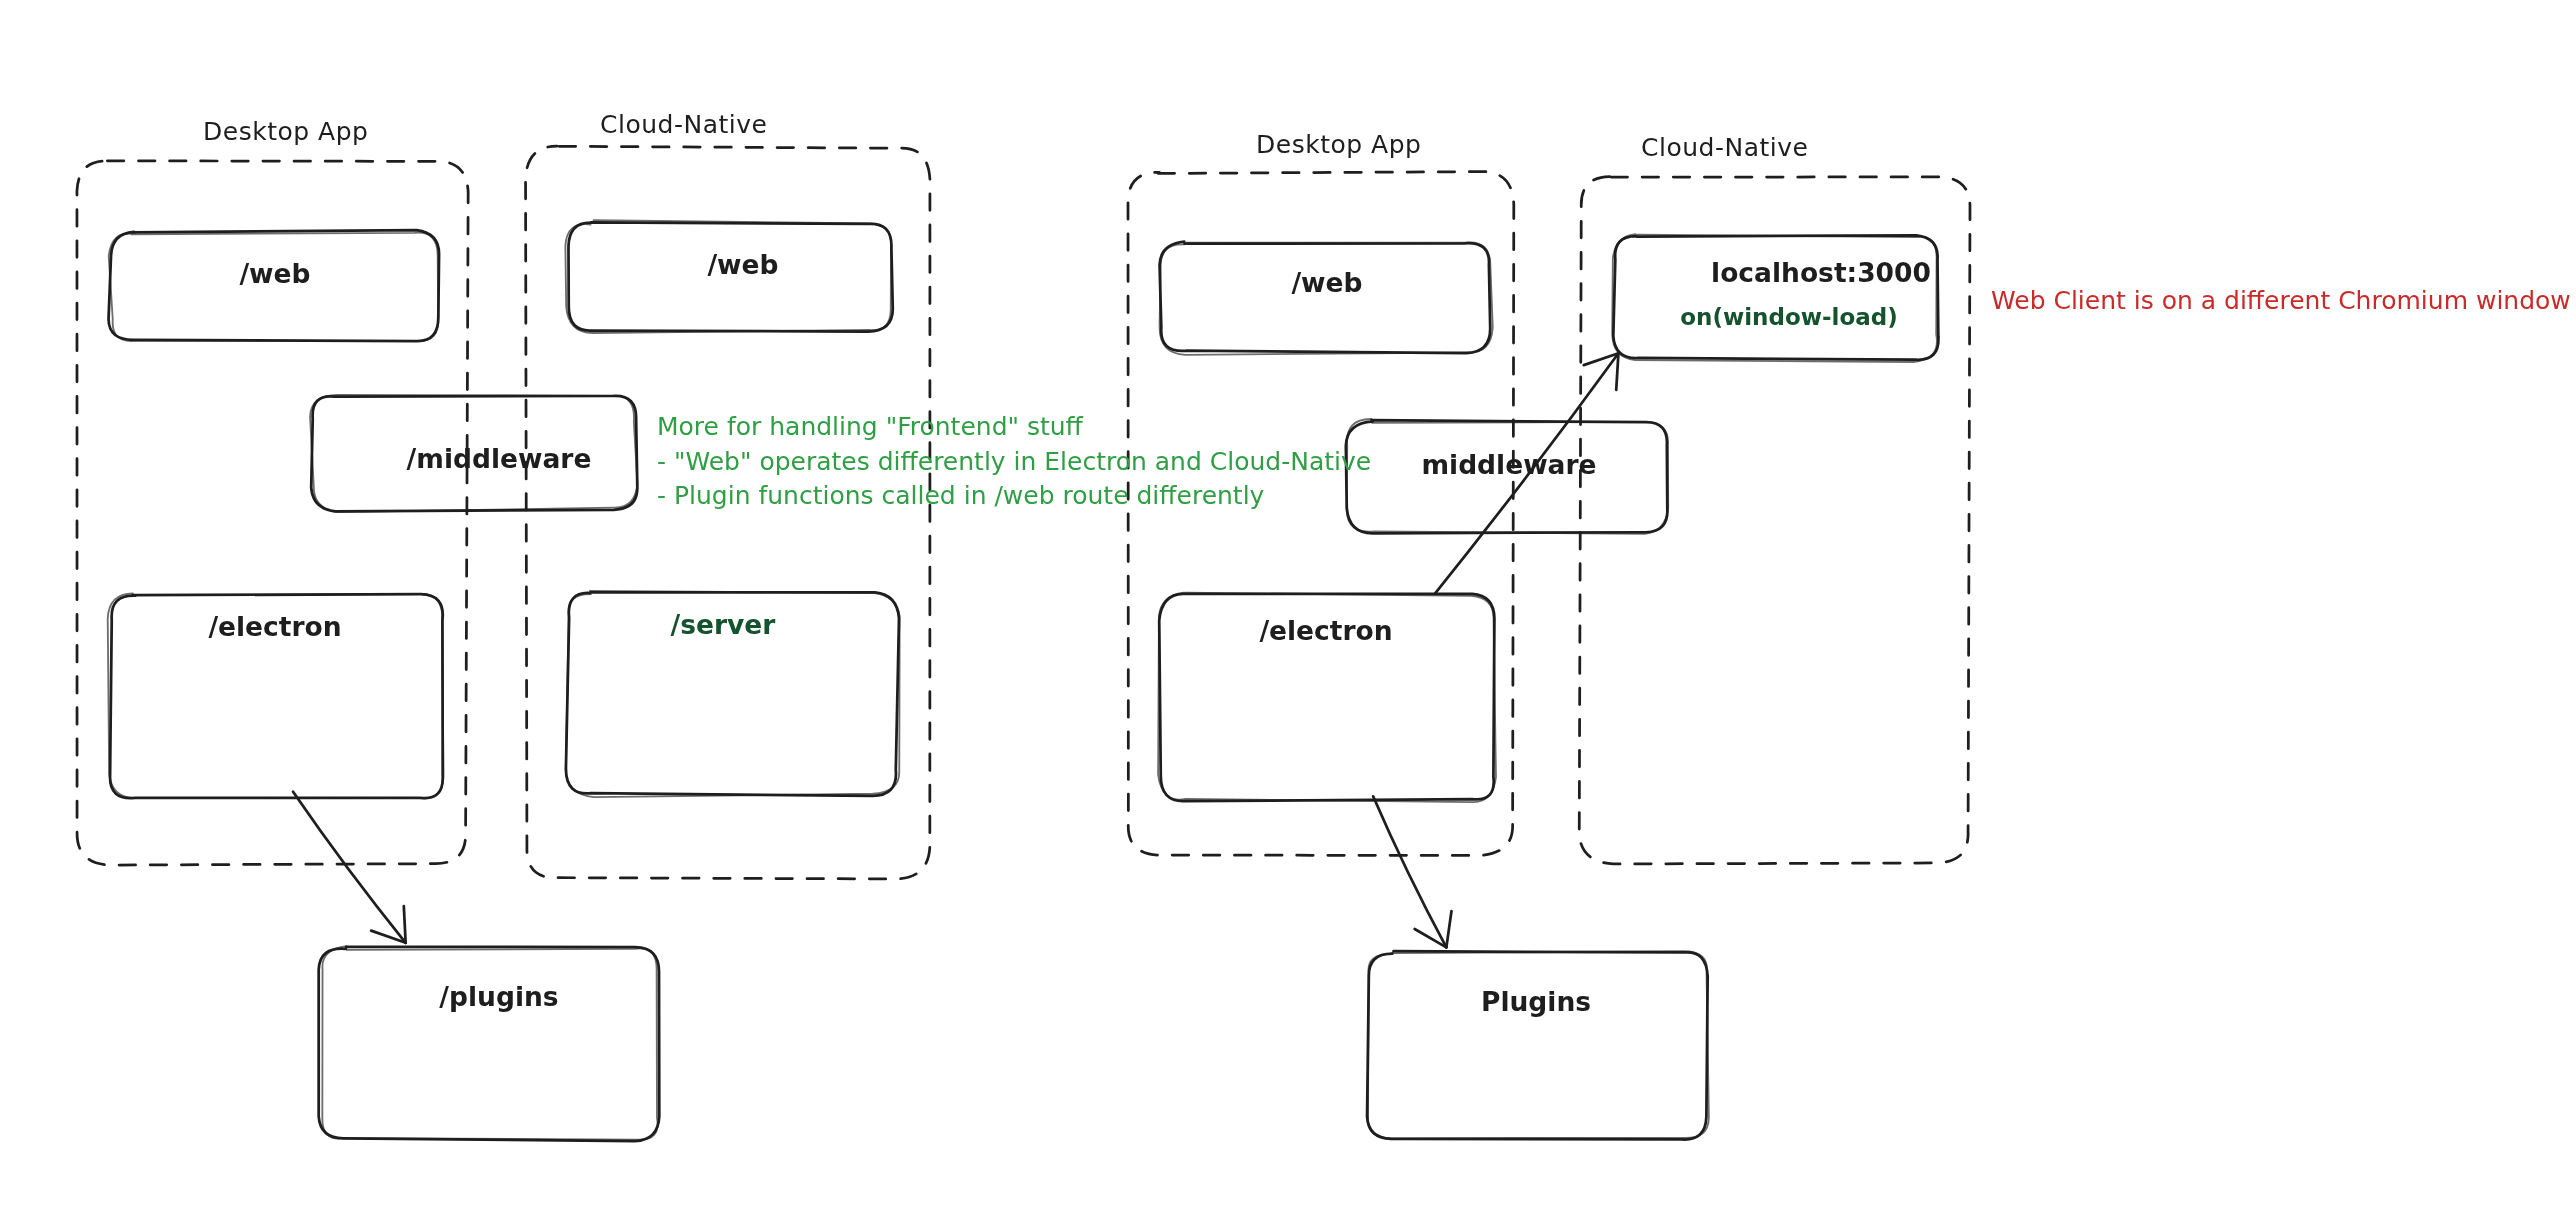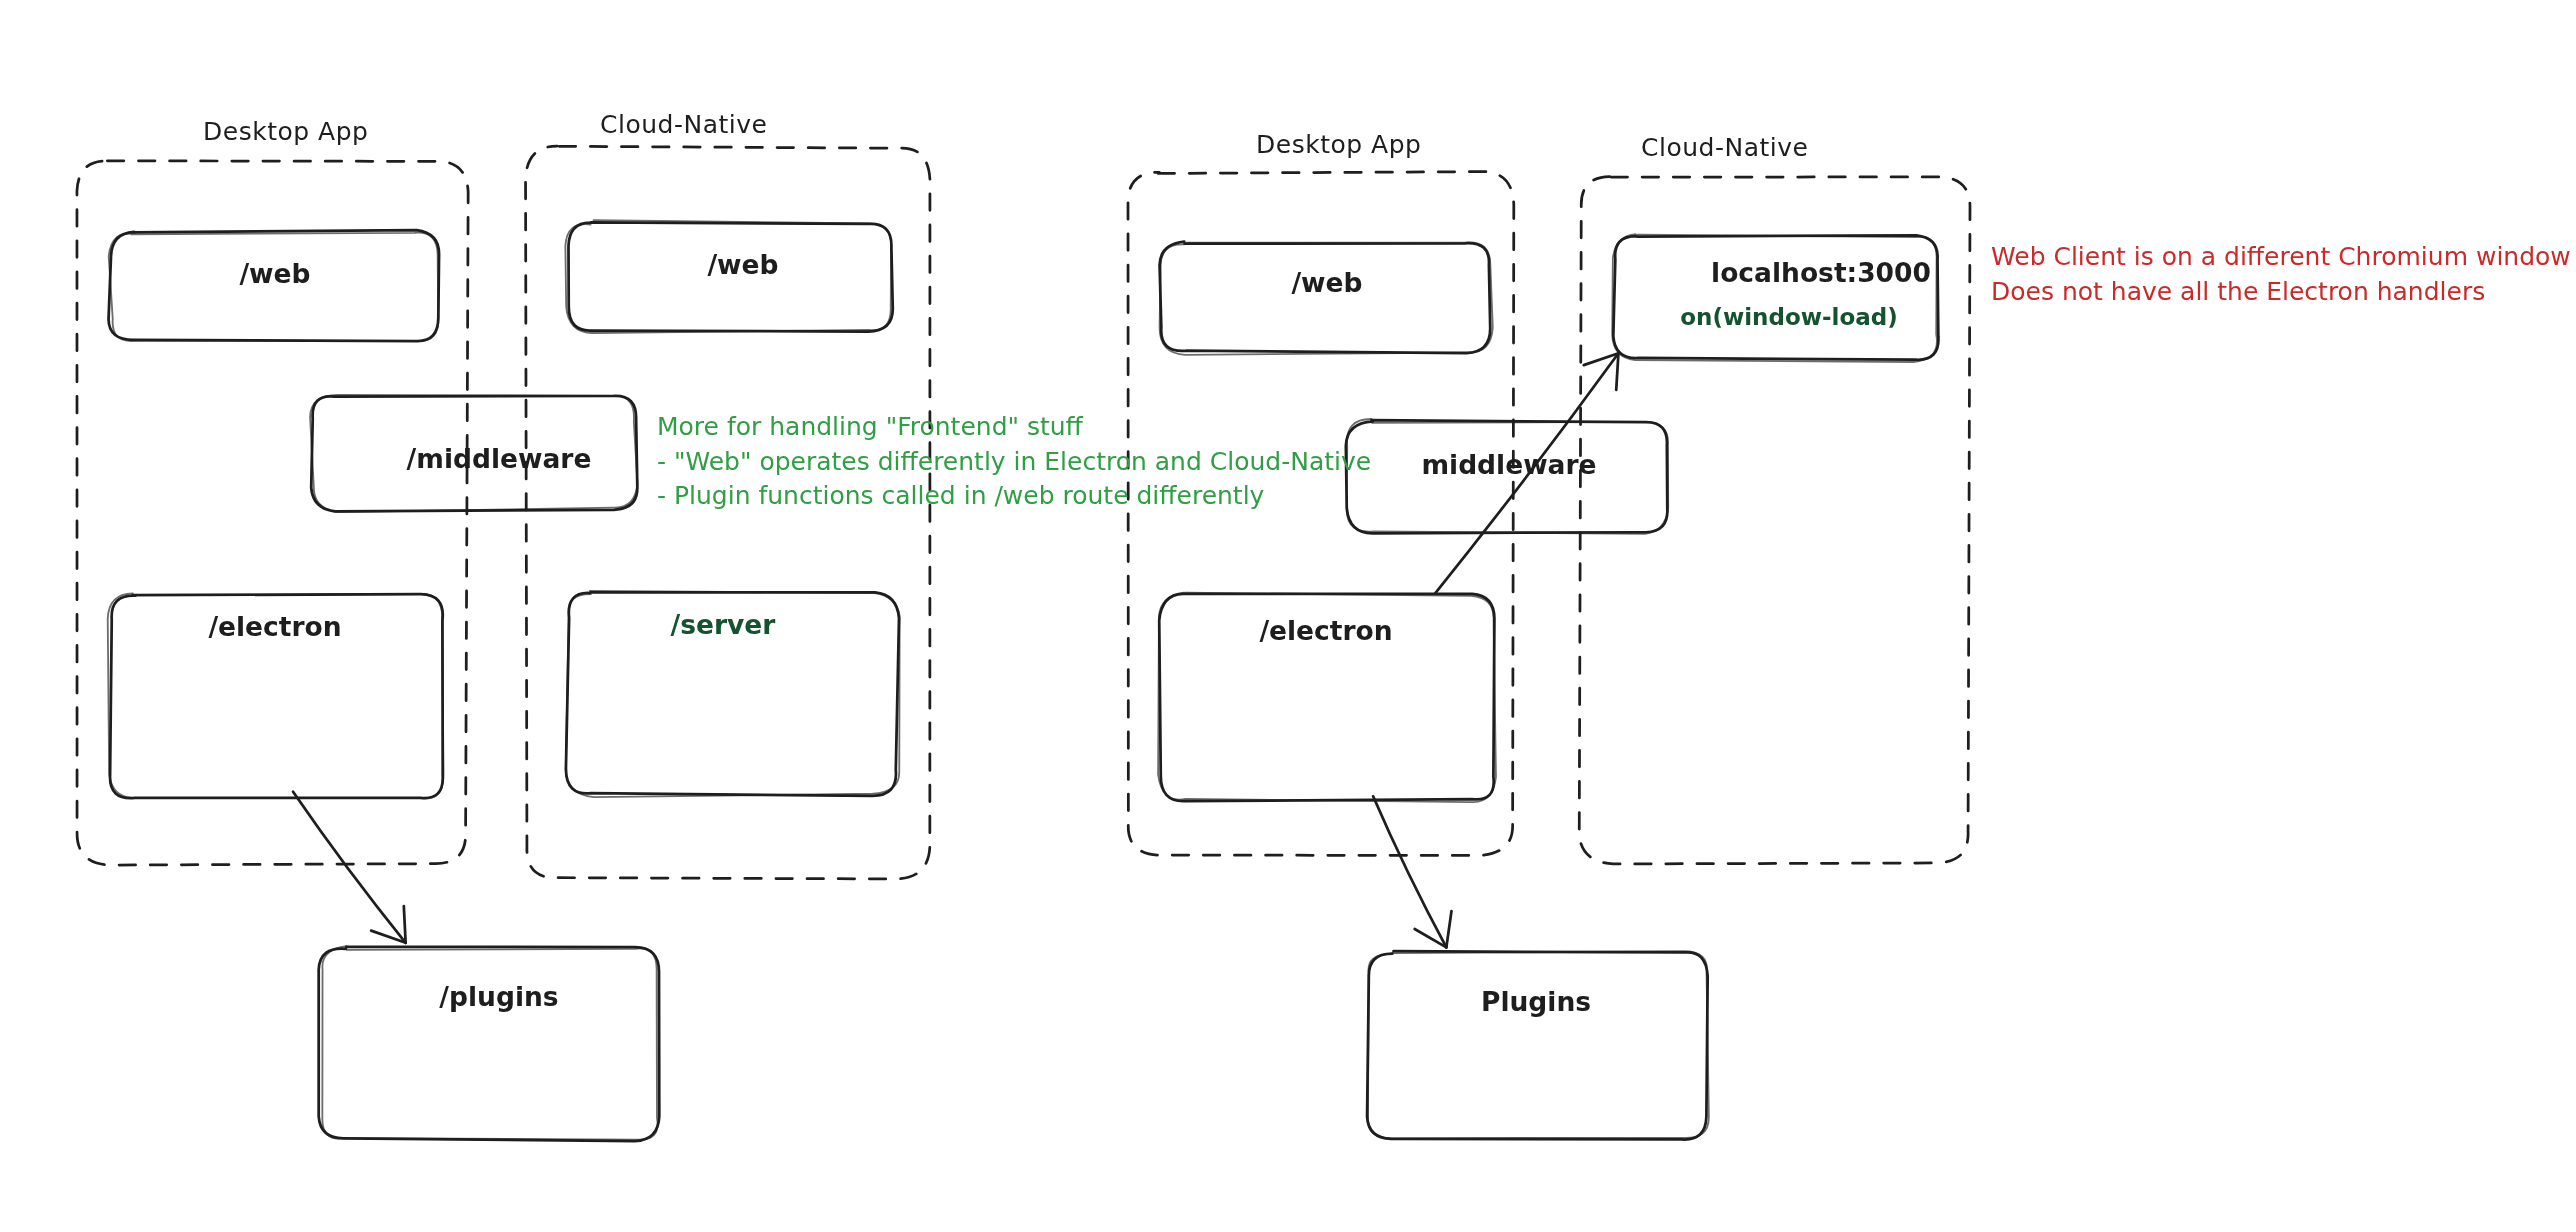--- a/index.html
+++ b/index.html
@@ -7,21 +7,21 @@
        font-family:"DejaVu Sans", sans-serif;}
   #canvas{position:absolute;left:0;top:0;width:2576px;height:1232px;}
   .lbl{position:absolute;white-space:pre;pointer-events:none;
        font-family:"DejaVu Sans", sans-serif;color:#1e1e1e;}
   .grp-title{font-size:25px;letter-spacing:0.5px;}
   .box-title{font-size:26.5px;font-weight:bold;}
   .red{color:#14532d;}
   .green{color:#2f9e44;}
   .note{font-size:25px;line-height:1.38;}
   .note.green{color:#2f9e44;}
-  .note.red{color:#c92a2a;}
+  .note.red{color:#c92a2a;margin-top:44px;}
 </style>
 </head>
 <body>
 
 <svg id="canvas" viewBox="0 0 2814 1346" xmlns="http://www.w3.org/2000/svg">
     <g>
       <path d="M 117.1 175.7 L 477.8 176.3 Q 509.6 176.1 511.3 209.6 L 508.5 911.0 Q 509.0 943.2 475.9 943.6 L 120.8 945.1 Q 83.7 944.1 84.0 909.8 L 83.9 208.5 Q 85.6 173.5 120.0 176.0" fill="none" stroke="#1e1e1e" stroke-width="3" stroke-dasharray="18 16" stroke-linecap="round"></path>
     </g>
     <g>
       <path d="M 610.8 159.8 L 980.6 161.9 Q 1013.6 159.1 1015.8 195.8 L 1015.7 924.9 Q 1014.4 958.4 980.7 960.3 L 608.4 958.9 Q 574.6 960.2 575.5 925.6 L 574.0 194.9 Q 575.9 159.4 608.5 159.6" fill="none" stroke="#1e1e1e" stroke-width="3" stroke-dasharray="18 16" stroke-linecap="round"></path>
@@ -104,15 +104,15 @@
     <div class="lbl box-title" style="left: 499px; top: 981px; transform: translateX(-50%);">/plugins</div>
     <div class="lbl note green" style="left: 657px; top: 410px;"><div>More for handling "Frontend" stuff</div><div>- "Web" operates differently in Electron and Cloud-Native</div><div>- Plugin functions called in /web route differently</div></div>
     <div class="lbl grp-title" style="left: 1256px; top: 130px;">Desktop App</div>
     <div class="lbl grp-title" style="left: 1641px; top: 133px;">Cloud-Native</div>
     <div class="lbl box-title" style="left: 1327px; top: 267px; transform: translateX(-50%);">/web</div>
     <div class="lbl box-title" style="left: 1776px; top: 257px; transform: translateX(-50%); margin-left: 45px;">localhost:3000</div>
     <div class="lbl box-title" style="left: 1509px; top: 449px; transform: translateX(-50%); text-align: right;">middleware</div>
     <div class="lbl box-title" style="left: 1326px; top: 615px; transform: translateX(-50%);">/electron</div>
     <div class="lbl box-title" style="left: 1536px; top: 986px; transform: translateX(-50%);">Plugins</div>
     <div class="lbl box-title red" style="left: 1789px; top: 304px; transform: translateX(-50%); font-size: 23px;">on(window-load)</div>
-    <div class="lbl note red" style="left: 1991px; top: 240px;"><div>Web Client is on a different Chromium window</div><div>Does not have all the Electron handlers</div></div>
+    <div class="lbl note red" style="left: 1991px; top: 240px;"><div>Web Client is on a different Chromium window</div></div>
   </div>
 
 
 </body></html>

